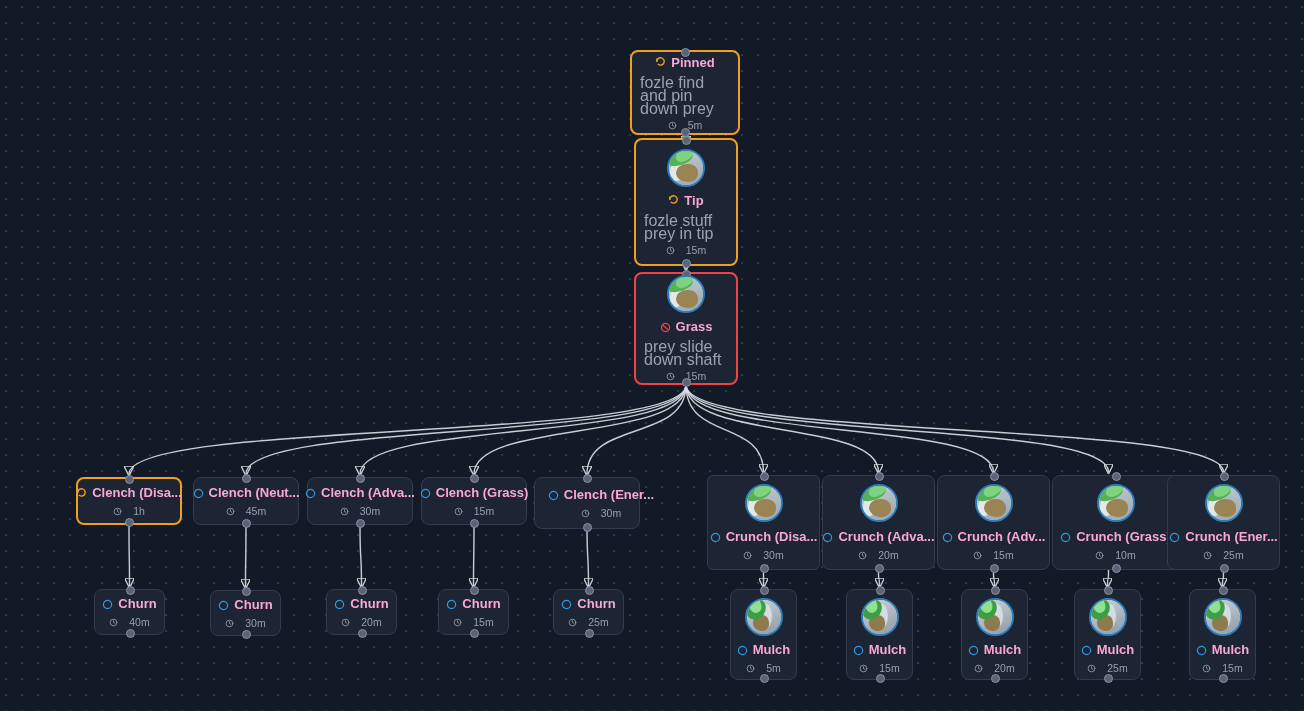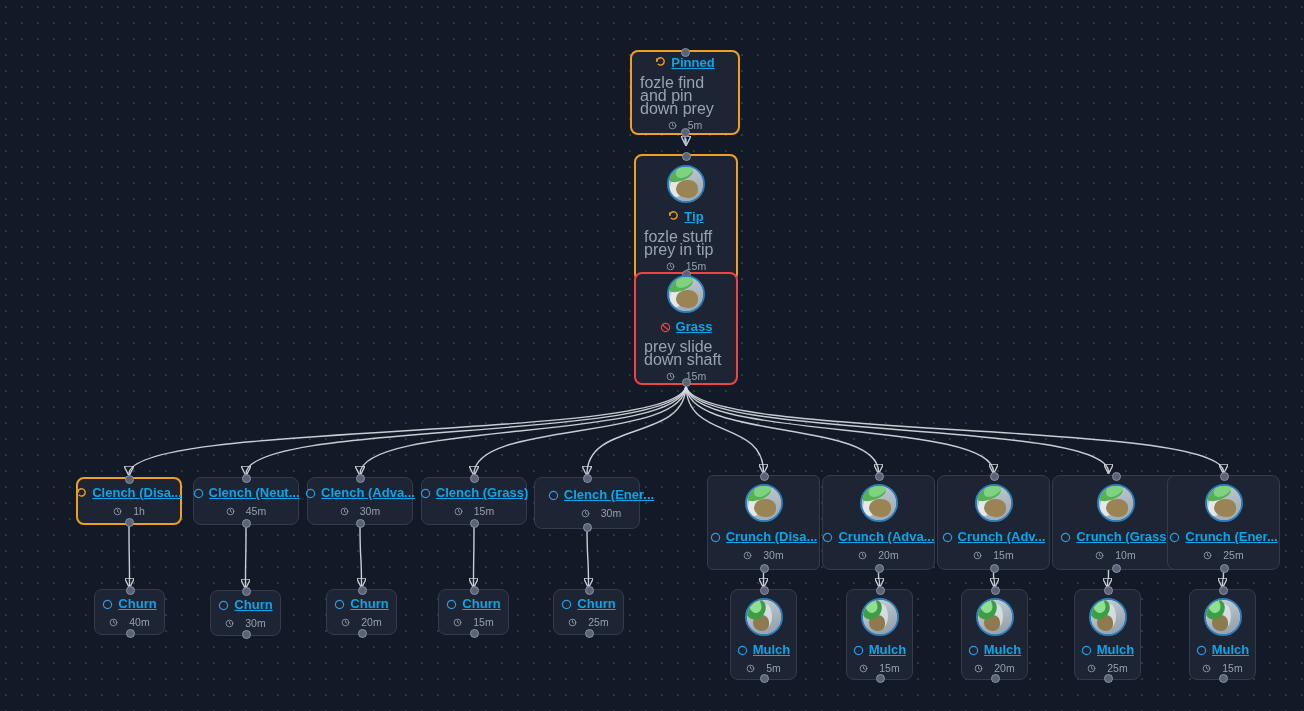--- a/index.html
+++ b/index.html
@@ -52,21 +52,21 @@
   .thumb .white{position:absolute;left:1px;top:11px;width:13px;height:19px;background:#e3e8ea;border-radius:55% 45% 50% 50%;}
   .thumb.mulch .sky{background:linear-gradient(155deg,#cfd6da 0%,#a9b4bd 55%,#8e9aa5 100%);}
   .thumb.mulch .leaf{background:#3e9e46;left:-1px;top:-1px;width:20px;height:20px;border-radius:55% 45% 60% 40%;transform:rotate(-10deg);}
   .thumb.mulch .leaf2{background:#8fe08f;left:2px;top:-3px;width:12px;height:16px;border-radius:60% 40% 50% 50%;transform:rotate(-20deg);}
   .thumb.mulch .body{left:6px;top:15px;width:16px;height:16px;background:#8d7a4e;}
   .thumb.mulch .white{left:12px;top:4px;width:13px;height:24px;background:rgba(225,232,236,.75);border-radius:50%;}
 
   .ntitle{
     display:flex;align-items:center;gap:5px;
     font-size:13px;font-weight:700;line-height:16px;
-    color:#0ea5e9;white-space:nowrap;text-decoration:underline;
+    color:#f9a8d4;white-space:nowrap;
   }
   .ntitle .label{overflow:hidden;text-overflow:ellipsis;white-space:nowrap;}
   .ndesc{
     font-size:16px;line-height:13px;color:#9aa3b2;text-align:left;
     margin-top:5px;max-width:100%;
   }
   .ndur{
     display:flex;align-items:center;justify-content:center;gap:11px;
     font-size:10.5px;line-height:13px;color:#97a0af;margin-top:4px;
   }
@@ -135,21 +135,21 @@
           <span class="ico">
             <svg width="9" height="9" viewBox="0 0 24 24" fill="none" stroke="#97a0af" stroke-width="2.2" stroke-linecap="round">
               <circle cx="12" cy="12" r="9"></circle>
               <path d="M12 7 L12 12 L15.5 14"></path>
             </svg>
           </span>
           <span>5m</span>
         </span>
         <span class="handle bottom"></span>
       </div>
-      <div class="node sel-orange" style="left: 634px; top: 154px; width: 104px; height: 128px; justify-content: center;">
+      <div class="node sel-orange" style="left: 634px; top: 138px; width: 104px; height: 128px; justify-content: center;">
         <span class="handle top"></span>
         <span class="thumb">
           <span class="sky"></span>
           <span class="white"></span>
           <span class="body"></span>
           <span class="leaf"></span>
           <span class="leaf2"></span>
         </span>
         <span class="ntitle">
           <span class="ico">

